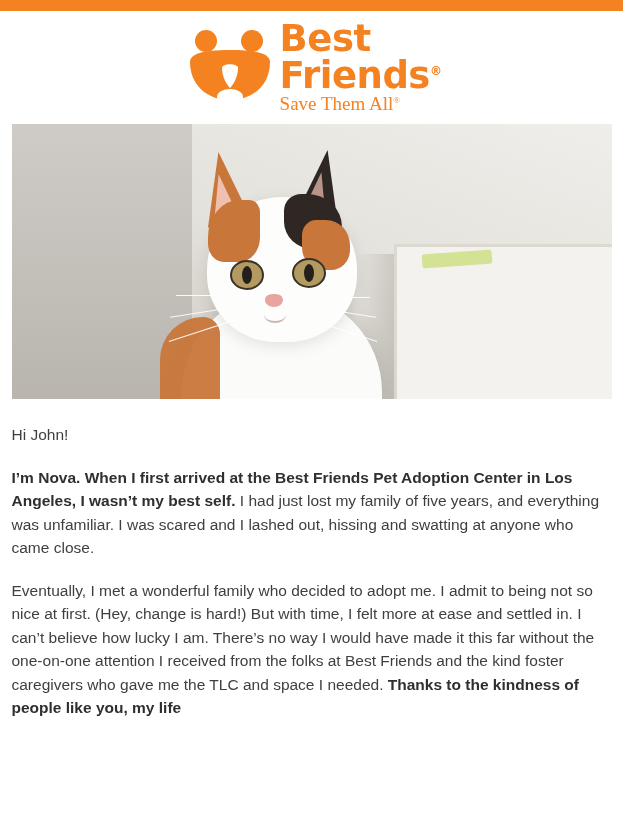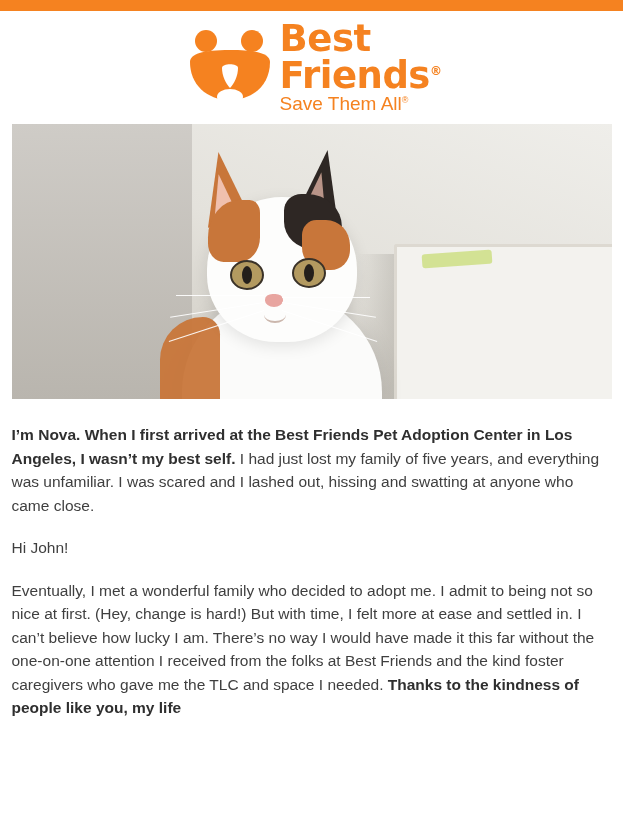--- a/index.html
+++ b/index.html
@@ -60,21 +60,21 @@
     font-family: "DejaVu Sans", sans-serif;
     position: relative;
   }
   .logo-friends .reg {
     font-size: 12px;
     vertical-align: super;
   }
   .logo-tag {
     font-size: 19px;
     color: #f58220;
-    font-family: Liberation Sans, sans-serif;
+    font-family: Liberation Serif, serif;
   }
   .logo-tag .reg {
     font-size: 9px;
     vertical-align: super;
   }
 
   .hero {
     width: 600px;
     height: 275px;
     margin: 3px auto 0 auto;
@@ -325,21 +325,21 @@
       <div class="whisker" style="left:130px;top:160px;width:95px;transform:rotate(9deg);"></div>
       <div class="whisker" style="left:130px;top:168px;width:100px;transform:rotate(18deg);"></div>
       <div class="whisker" style="left:130px;top:155px;width:88px;transform:rotate(0deg);"></div>
       <div class="whisker" style="left:112px;top:160px;width:95px;transform:rotate(171deg);"></div>
       <div class="whisker" style="left:112px;top:168px;width:100px;transform:rotate(162deg);"></div>
       <div class="whisker" style="left:112px;top:153px;width:88px;transform:rotate(180deg);"></div>
     </div>
   </div>
 
   <div class="text-body">
+    <p>Hi John!</p>
+
     <p><strong>I’m Nova. When I first arrived at the Best Friends Pet Adoption Center in Los Angeles, I wasn’t my best self.</strong><span> I had just lost my family of five years, and everything was unfamiliar. I was scared and I lashed out, hissing and swatting at anyone who came close.</span></p>
-
-    <p>Hi John!</p>
 
 
     <p><span>Eventually, I met a wonderful family who decided to adopt me. I admit to being not so nice at first. (Hey, change is hard!) But with time, I felt more at ease and settled in. I can’t believe how lucky I am. There’s no way I would have made it this far without the one-on-one attention I received from the folks at Best Friends and the kind foster caregivers who gave me the TLC and space I needed.</span><strong> Thanks to the kindness of people like you, my life</strong></p>
   </div>
 
 </div>
 
 </body></html>

